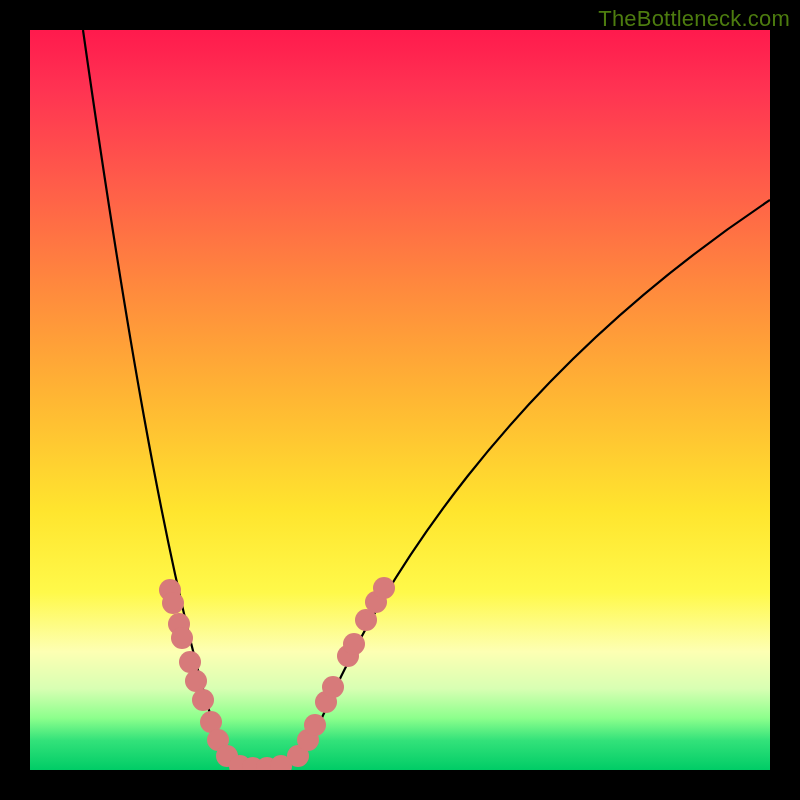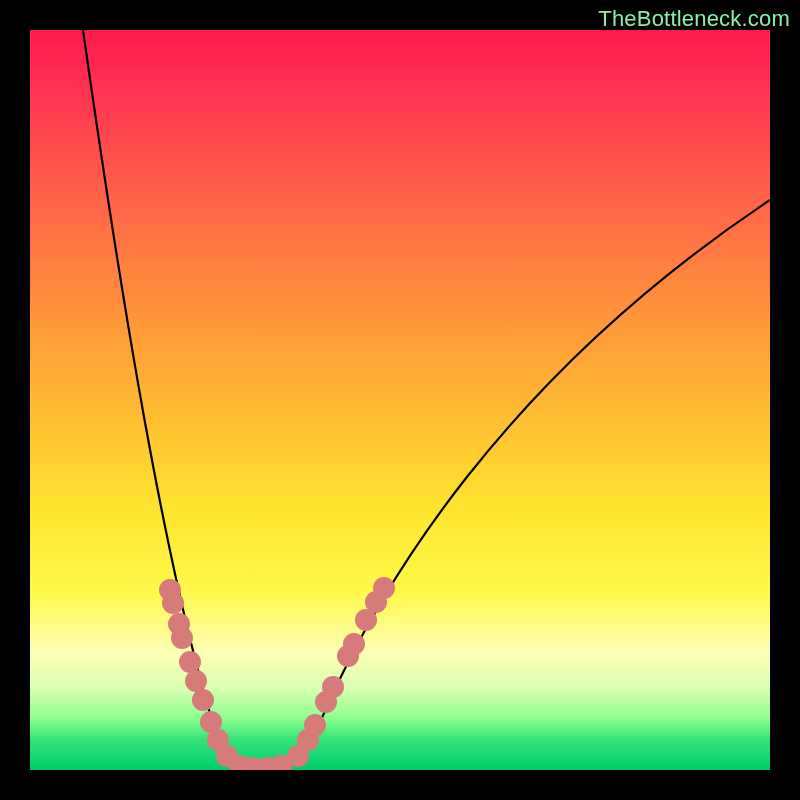--- a/index.html
+++ b/index.html
@@ -29,21 +29,21 @@
       #d8ffb3 89%,
       #8cff8c 93%,
       #33e27a 96%,
       #00cc66 100%
     );
   }
   .watermark {
     position: absolute;
     top: 6px;
     right: 10px;
-    color: #86efac;
+    color: #4d7c0f;
     font-size: 22px;
     letter-spacing: 0.2px;
     font-weight: 500;
     z-index: 10;
     margin-left: 47px;
   }
   svg.curves {
     position: absolute;
     left: 0; top: 0;
     width: 740px; height: 740px;

